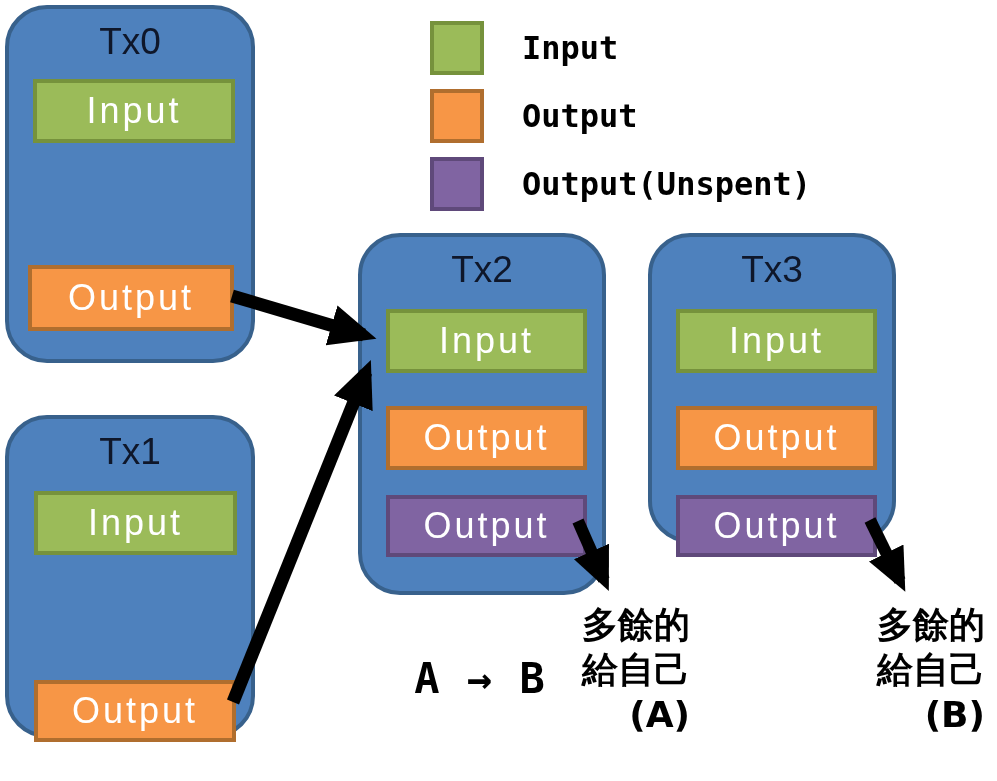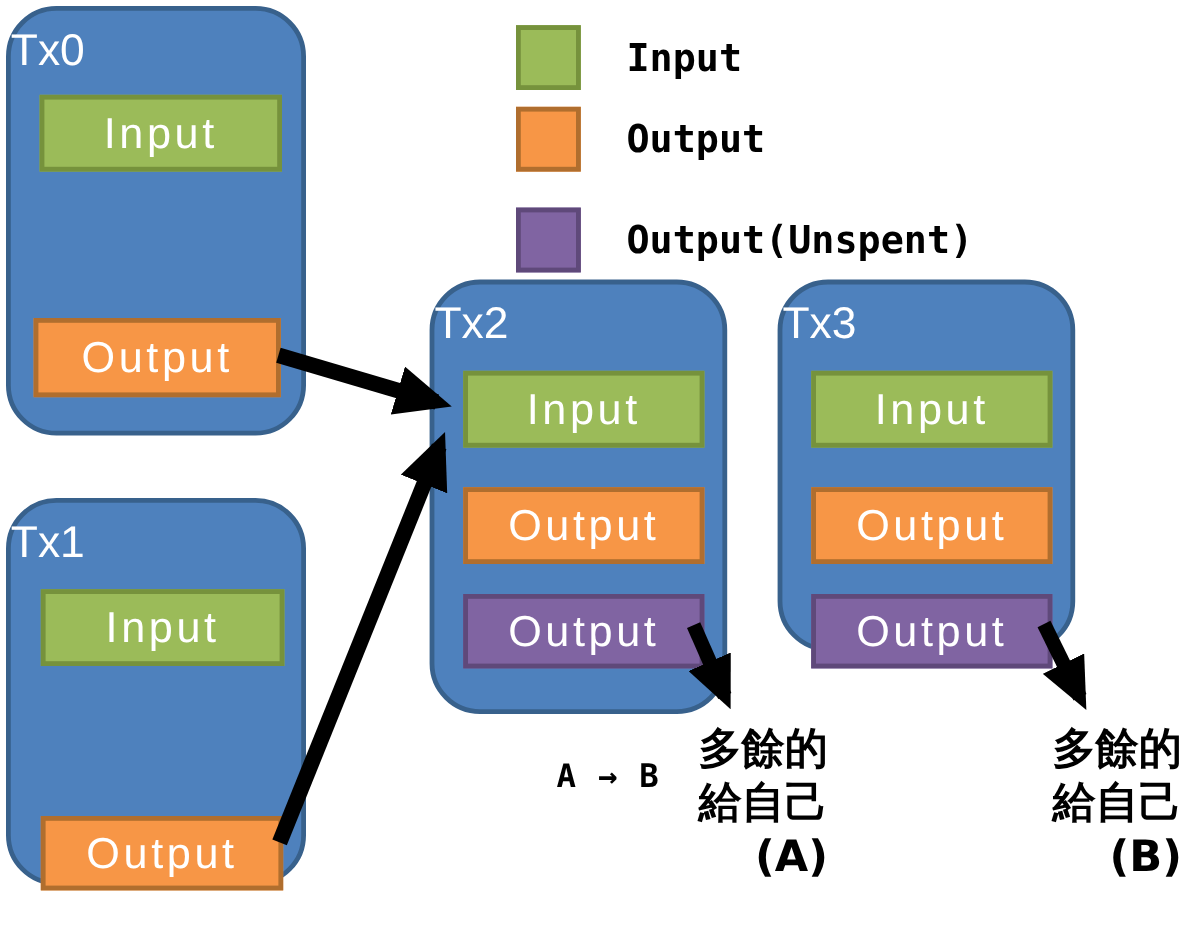--- a/index.html
+++ b/index.html
@@ -5,22 +5,22 @@
   html,body{margin:0;padding:0;background:#fff;}
   #canvas{
     position:relative;width:997px;height:781px;background:#ffffff;overflow:hidden;
     font-family:"Liberation Sans",sans-serif;
   }
   .tx{
     position:absolute;box-sizing:border-box;
     background:#4e81bd;border:4px solid #38618c;border-radius:42px;
   }
   .tx-title{
-    position:absolute;left:0;top:12px;width:100%;text-align:left;
-    font-size:37px;color:#ffffff;
+    position:absolute;left:0;top:12px;width:100%;text-align:center;
+    font-size:37px;color:#0f172a;
   }
   .slot{
     position:absolute;box-sizing:border-box;border:4px solid;
     display:flex;align-items:center;justify-content:center;
     color:#fff;font-size:36px;letter-spacing:3px;
   }
   .slot.input{background:#9bbb59;border-color:#76923c;}
   .slot.output{background:#f79646;border-color:#b06e2e;}
   .slot.unspent{background:#8064a2;border-color:#5f497a;}
   .legend-row{
@@ -30,21 +30,21 @@
     box-sizing:border-box;width:54px;height:54px;border:4px solid;flex:0 0 auto;
   }
   .swatch.input{background:#9bbb59;border-color:#76923c;}
   .swatch.output{background:#f79646;border-color:#b06e2e;}
   .swatch.unspent{background:#8064a2;border-color:#5f497a;}
   .blocky{
     font-family:"DejaVu Sans Mono",monospace;font-weight:bold;color:#000;
   }
   .legend-label{font-size:32px;white-space:nowrap;}
   .transfer{
-    position:absolute;width:140px;text-align:right;font-size:27px;letter-spacing:1px;
+    position:absolute;width:140px;text-align:center;font-size:42px;letter-spacing:1px;margin-top:22px;
   }
   .change-note{
     position:absolute;width:142px;text-align:right;
     font-family:"DejaVu Sans",sans-serif;font-weight:bold;color:#000;
     font-size:36px;line-height:45px;white-space:nowrap;
   }
   #arrow-layer{position:absolute;left:0;top:0;z-index:5;pointer-events:none;}
 </style>
 </head>
 <body>
@@ -79,21 +79,21 @@
 
   <div>
     <div class="legend-row" style="top:21px;">
       <span class="swatch input"></span>
       <span class="blocky legend-label">Input</span>
     </div>
     <div class="legend-row" style="top:89px;">
       <span class="swatch output"></span>
       <span class="blocky legend-label">Output</span>
     </div>
-    <div class="legend-row" style="top:173px;">
+    <div class="legend-row" style="top:157px;">
       <span class="swatch unspent"></span>
       <span class="blocky legend-label">Output(Unspent)</span>
     </div>
   </div>
 
   <div class="blocky transfer" style="left:410px;top:632px;">A → B</div>
   <div class="change-note" style="left:548px;top:602px;">
     <div>多餘的</div>
     <div>給自己</div>
     <div>(A)</div>

